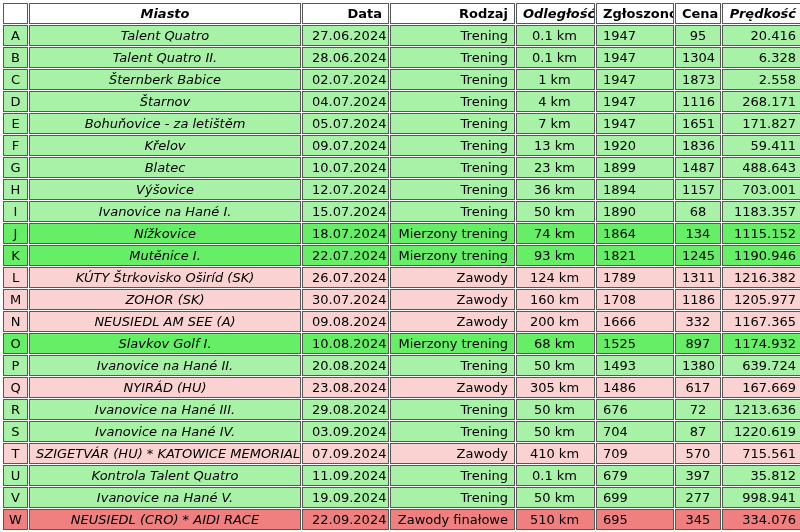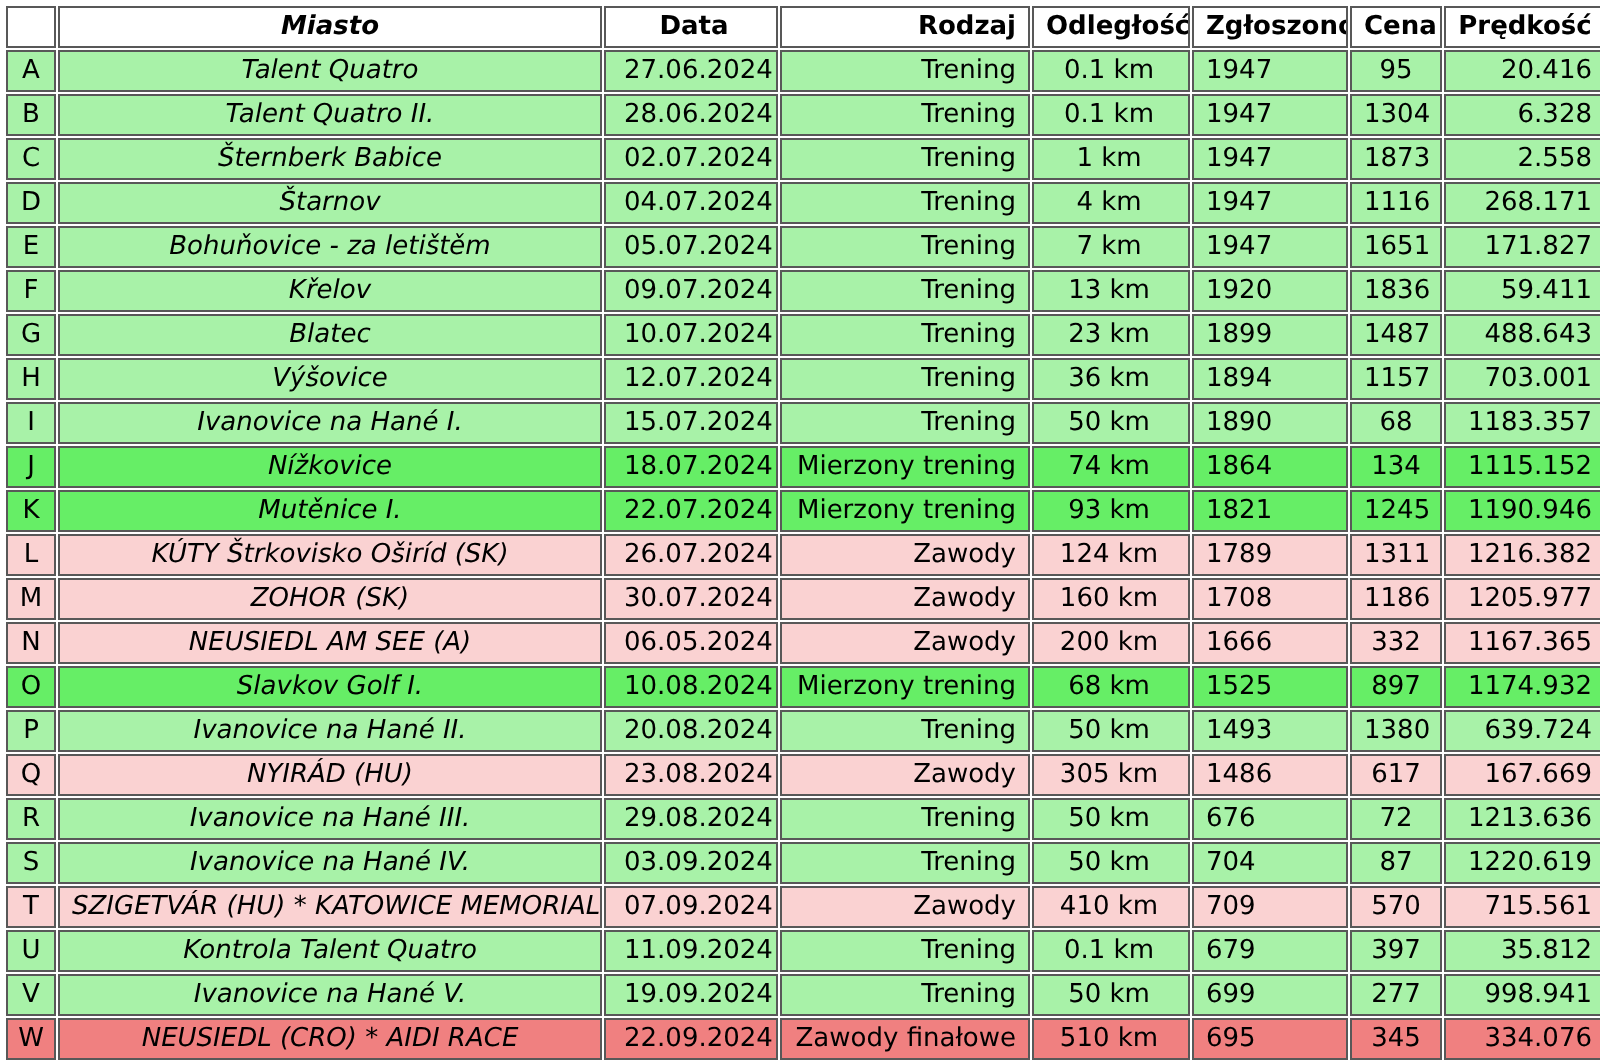--- a/index.html
+++ b/index.html
@@ -29,27 +29,27 @@
     color: #000000;
   }
   thead th {
     background: var(--header_bg, #ffffff);
     font-weight: bold;
     text-align: left;
   }
   
   .col-0 { text-align: center; padding: 0 2px; }
   .col-1 { text-align: center; font-style: italic; }
-  .col-2 { text-align: center; padding-left: 9px; }
+  .col-2 { text-align: right; padding-left: 9px; }
   .col-3 { text-align: right; }
   .col-4 { text-align: center; padding-right: 8px; }
   .col-5 { text-align: left; }
   .col-6 { text-align: center; }
   .col-7 { text-align: right; padding-right: 6px; }
-  thead th.col-4, thead th.col-7 { text-align: center; }
+  thead th.col-4, thead th.col-7 { text-align: right; font-style: italic; }
 
   tr.row-light  td { background: var(--light,  #a8f2a8); }
   tr.row-bright td { background: var(--bright, #66ee66); }
   tr.row-pink   td { background: var(--pink,   #fad2d2); }
   tr.row-red    td { background: var(--red,    #f08080); }
 </style>
 </head>
 <body>
 
 <table class="plan">
@@ -202,21 +202,21 @@
         <td class="col-2">30.07.2024</td>
         <td class="col-3">Zawody</td>
         <td class="col-4">160 km</td>
         <td class="col-5">1708</td>
         <td class="col-6">1186</td>
         <td class="col-7">1205.977</td>
       </tr>
       <tr class="row-pink">
         <td class="col-0">N</td>
         <td class="col-1">NEUSIEDL AM SEE (A)</td>
-        <td class="col-2">06.05.2024</td>
+        <td class="col-2">09.08.2024</td>
         <td class="col-3">Zawody</td>
         <td class="col-4">200 km</td>
         <td class="col-5">1666</td>
         <td class="col-6">332</td>
         <td class="col-7">1167.365</td>
       </tr>
       <tr class="row-bright">
         <td class="col-0">O</td>
         <td class="col-1">Slavkov Golf I.</td>
         <td class="col-2">10.08.2024</td>

